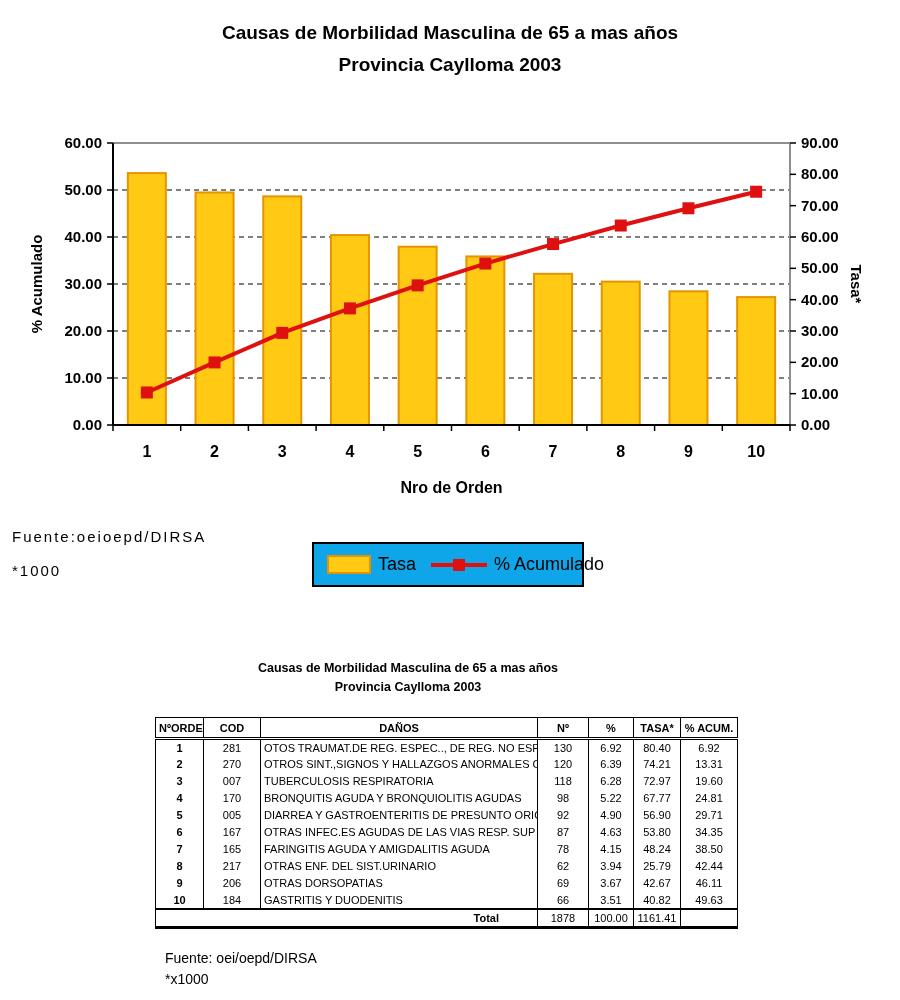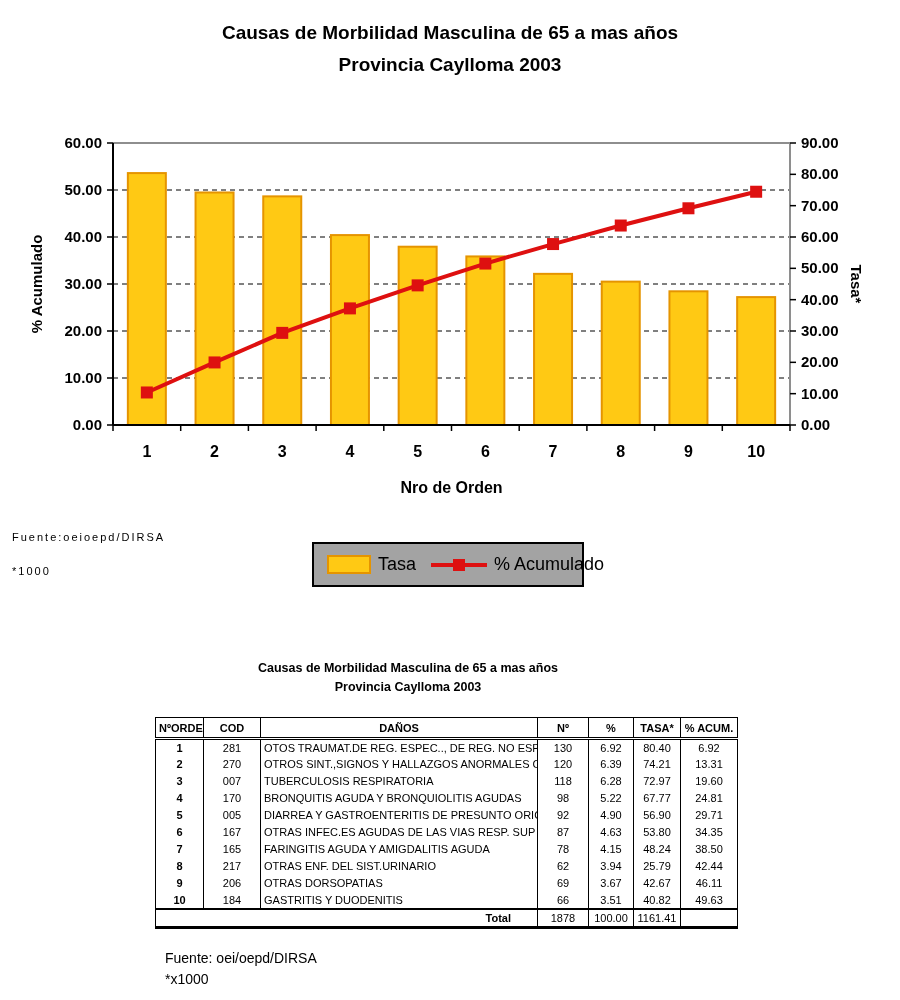--- a/index.html
+++ b/index.html
@@ -4,42 +4,42 @@
 <style>
   html,body{margin:0;padding:0;background:#fff;}
   body{width:900px;height:1000px;position:relative;font-family:"Liberation Sans",sans-serif;color:#000;overflow:hidden;}
 
   .chart-title{position:absolute;top:17px;left:0;width:900px;text-align:center;
     font-size:19px;font-weight:bold;line-height:32px;}
 
   #chart-svg{position:absolute;top:110px;left:0;}
   #chart-svg text{font-family:"Liberation Sans",sans-serif;font-weight:bold;fill:#000;}
 
-  .chart-source{position:absolute;left:12px;top:530px;font-size:11px;letter-spacing:2px;line-height:14px;}
+  .chart-source{position:absolute;left:12px;top:530px;font-size:15px;letter-spacing:2px;line-height:14px;}
   .chart-source .line2{margin-top:20px;}
 
   .legend{position:absolute;left:312px;top:542px;width:272px;height:45px;border:2px solid #000;
-    box-sizing:border-box;display:flex;align-items:center;padding-left:13px;background:#a3a3a3;}
+    box-sizing:border-box;display:flex;align-items:center;padding-left:13px;background:#0ea5e9;}
   .legend-swatch{width:40px;height:15px;border:2px solid;display:inline-block;flex:0 0 auto;}
   .legend-label{font-size:18px;margin-left:7px;white-space:nowrap;}
   .legend-line{width:56px;height:4px;position:relative;display:inline-block;margin-left:15px;flex:0 0 auto;}
   .legend-marker{position:absolute;width:12px;height:12px;left:22px;top:-4px;}
 
   .table-title{position:absolute;left:117px;top:659px;width:582px;text-align:center;
     font-size:12.5px;font-weight:bold;line-height:19px;}
 
   #data-table{position:absolute;left:155px;top:717px;width:582px;border-collapse:collapse;
     table-layout:fixed;font-size:11px;}
   #data-table th,#data-table td{border-left:1px solid #000;border-right:1px solid #000;
     padding:0 3px;overflow:hidden;white-space:nowrap;height:17px;box-sizing:border-box;text-align:center;}
   #data-table thead th{border-top:1px solid #000;border-bottom:3px double #000;font-weight:bold;height:21px;}
   #data-table td.c0{font-weight:bold;}
   #data-table td.c2{text-align:left;}
   #data-table tr.total td{border-top:2px solid #000;border-bottom:3px solid #000;height:19px;}
-  #data-table tr.total .total-label{font-weight:bold;text-align:right;padding-right:26px;}
+  #data-table tr.total .total-label{font-weight:bold;text-align:right;padding-right:38px;}
 
   .table-source{position:absolute;left:165px;top:948px;font-size:14px;line-height:21px;}
 </style>
 </head>
 <body>
 
 <div class="chart-title">
   <div>Causas de Morbilidad Masculina de 65 a mas años</div>
   <div>Provincia Caylloma 2003</div>
 </div>

